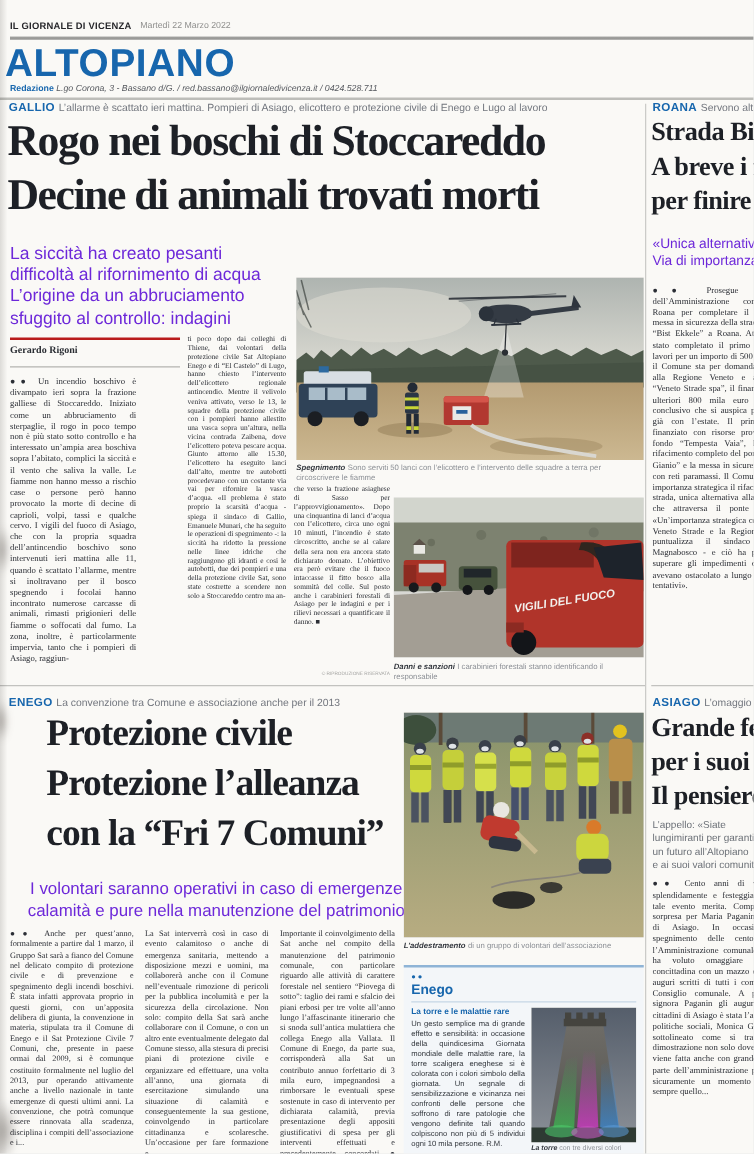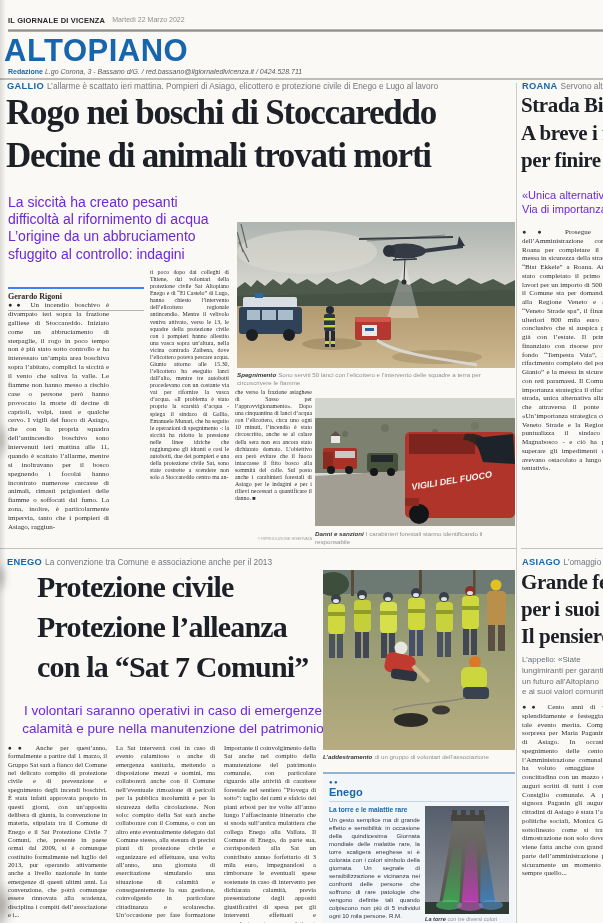--- a/index.html
+++ b/index.html
@@ -1,40 +1,40 @@
 <!DOCTYPE html>
 <html><head>
 <meta charset="utf-8">
 <style>
   html,body{margin:0;padding:0;background:#e8e8e6;}
   #page{position:relative;width:603px;height:923px;background:#faf9f6;overflow:hidden;
         font-family:"Liberation Serif",serif;color:#24272d;}
   .abs{position:absolute;}
   
-  .topline{left:8px;top:16px;display:flex;gap:7px;align-items:flex-start;}
+  .topline{left:8px;top:16px;display:flex;gap:7px;align-items:center;}
   .paper-name{font-family:"Liberation Sans",sans-serif;font-weight:bold;font-size:7.5px;color:#26262a;letter-spacing:.2px;}
   .issue-date{font-family:"Liberation Sans",sans-serif;font-size:7px;color:#8f8f8d;}
   .rule-thick{left:8px;top:29px;width:595px;height:3px;background:linear-gradient(#cfcfcd,#8c8c8a 45%,#bdbdbb);}
   .section-title{left:4px;top:33px;font-family:"Liberation Sans",sans-serif;font-weight:bold;
                  font-size:31px;color:#1766ad;letter-spacing:.5px;}
   .redazione{left:8px;top:68px;font-family:"Liberation Sans",sans-serif;font-size:7px;color:#55585e;font-style:italic;}
   .redazione b{color:#1766ad;font-style:normal;}
   .rule-thin{left:0;top:78px;width:603px;height:2px;background:#bdbdb9;}
   
   .kicker{font-family:"Liberation Sans",sans-serif;font-size:8.3px;color:#72767e;white-space:nowrap;overflow:hidden;}
   .kicker b{color:#1766ad;font-size:9.3px;letter-spacing:.3px;margin-right:3px;}
   
   .hl{font-weight:bold;color:#1d2026;white-space:nowrap;}
   .hl-big{font-size:35px;letter-spacing:-1.2px;}
   .hl-mid{font-size:30px;letter-spacing:-.8px;margin-left:31px;}
   .hl-side{font-size:21px;letter-spacing:-.4px;}
   
   .subhead{font-family:"Liberation Sans",sans-serif;color:#6d28d9;white-space:pre-line;}
-  .byline{left:8px;top:270px;width:136px;border-top:2px solid #3b82f6;border-bottom:1px solid #b4b4b0;
-          padding:3px 0 9px;font-size:8px;font-weight:bold;color:#2a2d33;margin-top:17px;}
+  .byline{left:8px;top:270px;width:136px;border-top:2px solid #b91c1c;border-bottom:1px solid #b4b4b0;
+          padding:3px 0 9px;font-size:8px;font-weight:bold;color:#2a2d33;}
   
   .body-col{text-align:justify;color:#2b2e35;overflow:hidden;}
   .copyright{font-family:"Liberation Sans",sans-serif;font-size:3.8px;color:#a3a3a1;text-align:right;}
   
   .caption{font-family:"Liberation Sans",sans-serif;font-size:6.2px;color:#8b8f95;line-height:1.25;}
   .caption b{color:#34383f;font-style:italic;margin-right:2px;}
   
   .v-div{left:516px;top:83px;width:1px;height:840px;background:#cbcbc8;}
   .h-div{height:1px;background:#c2c2bf;}
   
@@ -209,21 +209,21 @@
   <div class="abs hl hl-side" style="left:521px;top:148px;">per finire i lavori</div>
   <div class="abs subhead" style="left:522px;top:188px;width:210px;font-size:11px;line-height:14px;">«Unica alternativa alla provinciale»
 Via di importanza strategica</div>
   <div class="abs body-col" style="left:522px;top:228px;width:116px;height:316px;font-size:7px;line-height:1.25;">●● Prosegue il lavoro dell’Amministrazione comunale di Roana per completare il progetto di messa in sicurezza della strada comunale “Bist Ekkele” a Roana. Attualmente è stato completato il primo stralcio dei lavori per un importo di 500 mila euro, e il Comune sta per domandare, assieme alla Regione Veneto e alla società “Veneto Strade spa”, il finanziamento di ulteriori 800 mila euro per quello conclusivo che si auspica possa partire già con l’estate. Il primo stralcio, finanziato con risorse provenienti dal fondo “Tempesta Vaia”, ha visto il rifacimento completo del ponticello “Del Gianio” e la messa in sicurezza di pareti con reti paramassi. Il Comune ritiene di importanza strategica il rifacimento della strada, unica alternativa alla provinciale che attraversa il ponte di Roana. «Un’importanza strategica condivisa con Veneto Strade e la Regione Veneto - puntualizza il sindaco Elisabetta Magnabosco - e ciò ha permesso di superare gli impedimenti che di fatto avevano ostacolato a lungo i precedenti tentativi».</div>
 
   <div class="abs kicker" style="left:7px;top:557px;width:509px;">
     <b>ENEGO</b><span>La convenzione tra Comune e associazione anche per il 2013</span>
   </div>
   <div class="abs hl hl-mid" style="left:6px;top:570px;">Protezione civile</div>
   <div class="abs hl hl-mid" style="left:6px;top:610px;">Protezione l’alleanza</div>
-  <div class="abs hl hl-mid" style="left:6px;top:650px;">con la “Sat 7 Comuni”</div>
+  <div class="abs hl hl-mid" style="left:6px;top:650px;">con la “Fri 7 Comuni”</div>
   <div class="abs subhead" style="left:8px;top:702px;width:330px;font-size:13.5px;line-height:17.5px;text-align:center;">I volontari saranno operativi in caso di emergenze
 calamità e pure nella manutenzione del patrimonio</div>
   <div class="abs body-col" style="left:8px;top:744px;width:99px;height:179px;font-size:6.6px;line-height:1.27;">●● Anche per quest’anno, formalmente a partire dal 1 marzo, il Gruppo Sat sarà a fianco del Comune nel delicato compito di protezione civile e di prevenzione e spegnimento degli incendi boschivi. È stata infatti approvata proprio in questi giorni, con un’apposita delibera di giunta, la convenzione in materia, stipulata tra il Comune di Enego e il Sat Protezione Civile 7 Comuni, che, presente in paese ormai dal 2009, si è comunque costituito formalmente nel luglio del 2013, pur operando attivamente anche a livello nazionale in tante emergenze di questi ultimi anni. La convenzione, che potrà comunque essere rinnovata alla scadenza, disciplina i compiti dell’associazione e i...</div>
   <div class="abs body-col" style="left:116px;top:744px;width:99px;height:179px;font-size:6.6px;line-height:1.27;">La Sat interverrà così in caso di evento calamitoso o anche di emergenza sanitaria, mettendo a disposizione mezzi e uomini, ma collaborerà anche con il Comune nell’eventuale rimozione di pericoli per la pubblica incolumità e per la sicurezza della circolazione. Non solo: compito della Sat sarà anche collaborare con il Comune, o con un altro ente eventualmente delegato dal Comune stesso, alla stesura di precisi piani di protezione civile e organizzare ed effettuare, una volta all’anno, una giornata di esercitazione simulando una situazione di calamità e conseguentemente la sua gestione, coinvolgendo in particolare cittadinanza e scolaresche. Un’occasione per fare formazione e...</div>
   <div class="abs body-col" style="left:224px;top:744px;width:92px;height:179px;font-size:6.6px;line-height:1.27;">Importante il coinvolgimento della Sat anche nel compito della manutenzione del patrimonio comunale, con particolare riguardo alle attività di carattere forestale nel sentiero “Piovega di sotto”: taglio dei rami e sfalcio dei piani erbosi per tre volte all’anno lungo l’affascinante itinerario che si snoda sull’antica mulattiera che collega Enego alla Vallata. Il Comune di Enego, da parte sua, corrisponderà alla Sat un contributo annuo forfettario di 3 mila euro, impegnandosi a rimborsare le eventuali spese sostenute in caso di intervento per dichiarata calamità, previa presentazione degli appositi giustificativi di spesa per gli interventi effettuati e precedentemente concordati. ● R.M.</div>
 
   <div class="photo" style="left:323px;top:570px;width:192px;height:180px;">
     <svg width="192" height="180" viewBox="0 0 192 180">
       <defs>
         <linearGradient id="grassG" x1="0" y1="0" x2="0" y2="1">

